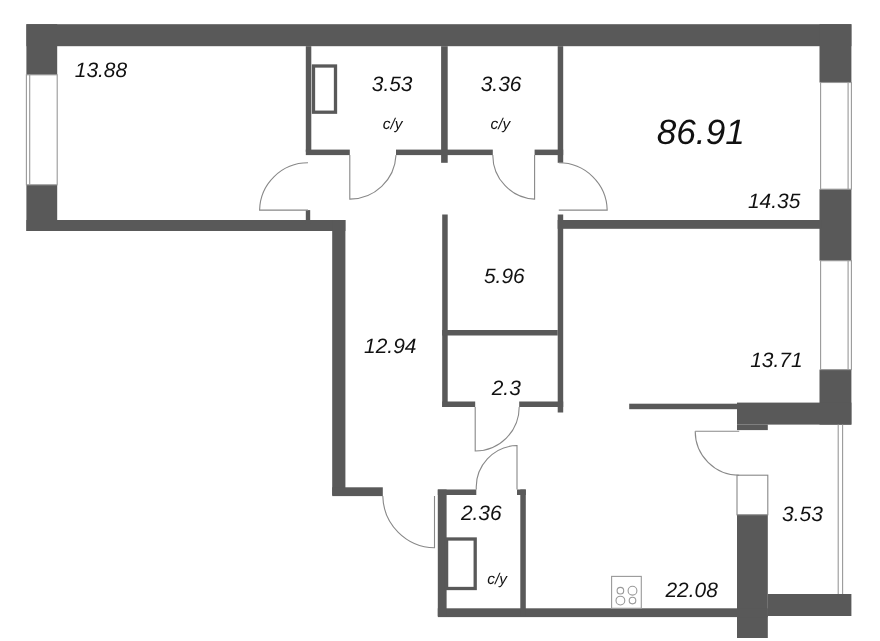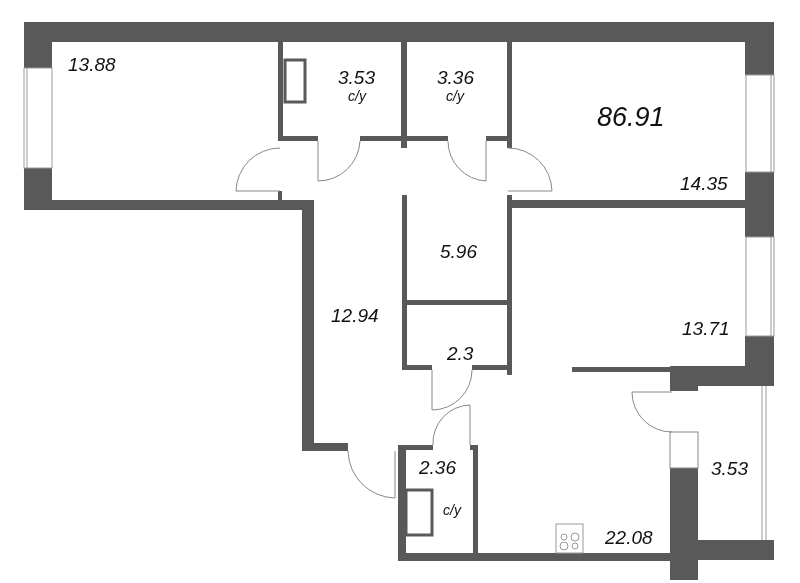--- a/index.html
+++ b/index.html
@@ -1,20 +1,20 @@
 <!DOCTYPE html>
 <html><head>
 <meta charset="utf-8">
 <style>
   html, body { margin: 0; padding: 0; background: #ffffff; }
   body { width: 800px; height: 583px; overflow: hidden; position: relative; font-family: "Liberation Sans", sans-serif; }
   svg.plan { position: absolute; left: 0; top: 0; }
   .lbl { position: absolute; font-family: "Liberation Sans", sans-serif; font-style: italic; color: #111; font-size: 19px; line-height: 1; white-space: nowrap; }
-  .lbl.big { font-size: 27px; }
-  .lbl.sub { font-size: 14px; }
+  .lbl.big { font-size: 32px; }
+  .lbl.sub { font-size: 14px; margin-top: 16px; }
 </style>
 </head>
 <body>
 
 <svg class="plan" width="800" height="583" viewBox="0 0 800 583">
   <g fill="#595959">
 
     <rect x="24" y="22" width="750" height="20"></rect>
 
     <rect x="24" y="22" width="28" height="46"></rect>

